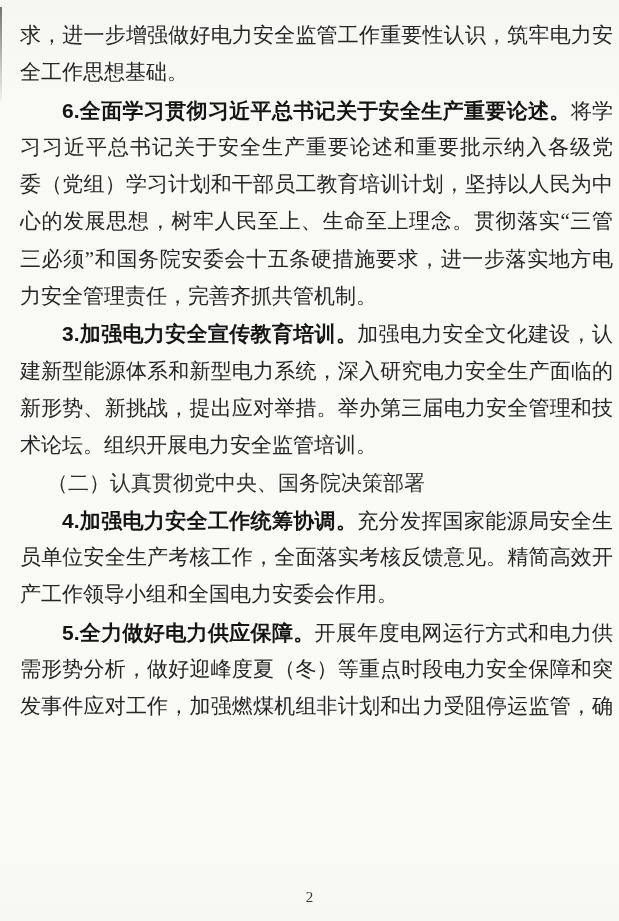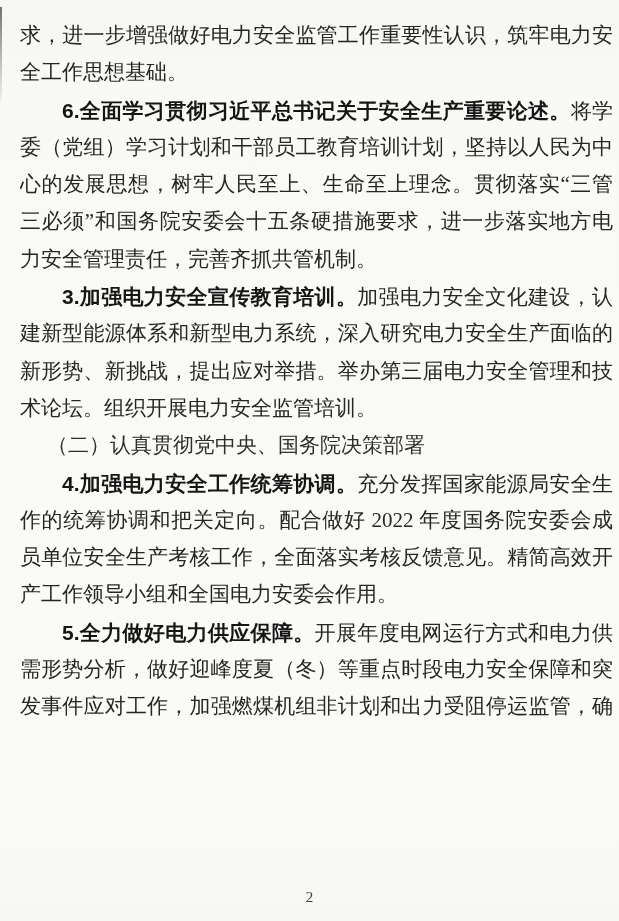--- a/index.html
+++ b/index.html
@@ -67,31 +67,31 @@
 <body>
 
 <div class="page">
 
   <div class="edge-artifact"></div>
 
   <div class="doc-body">
     <div class="ln">求，进一步增强做好电力安全监管工作重要性认识，筑牢电力安</div>
     <div class="ln end">全工作思想基础。</div>
     <div class="ln ind"><span class="bh">6.全面学习贯彻习近平总书记关于安全生产重要论述。</span><span>将学</span></div>
+    <div class="ln">习习近平总书记关于安全生产重要论述和重要批示纳入各级党</div>
     <div class="ln">委（党组）学习计划和干部员工教育培训计划，坚持以人民为中</div>
     <div class="ln">心的发展思想，树牢人民至上、生命至上理念。贯彻落实“三管</div>
     <div class="ln">三必须”和国务院安委会十五条硬措施要求，进一步落实地方电</div>
     <div class="ln end">力安全管理责任，完善齐抓共管机制。</div>
     <div class="ln ind"><span class="bh">3.加强电力安全宣传教育培训。</span><span>加强电力安全文化建设，认</span></div>
     <div class="ln">建新型能源体系和新型电力系统，深入研究电力安全生产面临的</div>
     <div class="ln">新形势、新挑战，提出应对举措。举办第三届电力安全管理和技</div>
     <div class="ln end">术论坛。组织开展电力安全监管培训。</div>
     <div class="ln end ind-s sec">（二）认真贯彻党中央、国务院决策部署</div>
     <div class="ln ind"><span class="bh">4.加强电力安全工作统筹协调。</span><span>充分发挥国家能源局安全生</span></div>
-    <div class="ln">作的统筹协调和把关定向。配合做好 2022 年度国务院安委会成</div>
     <div class="ln">员单位安全生产考核工作，全面落实考核反馈意见。精简高效开</div>
     <div class="ln end">产工作领导小组和全国电力安委会作用。</div>
     <div class="ln ind"><span class="bh">5.全力做好电力供应保障。</span><span>开展年度电网运行方式和电力供</span></div>
     <div class="ln">需形势分析，做好迎峰度夏（冬）等重点时段电力安全保障和突</div>
     <div class="ln">发事件应对工作，加强燃煤机组非计划和出力受阻停运监管，确</div>
   </div>
 
   <div class="footer">2</div>
 
 </div>

